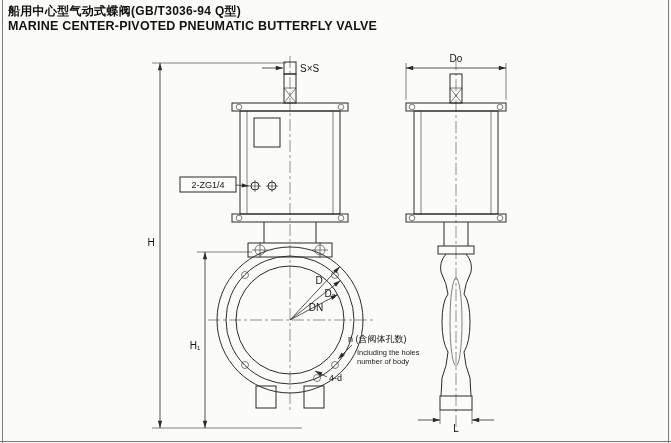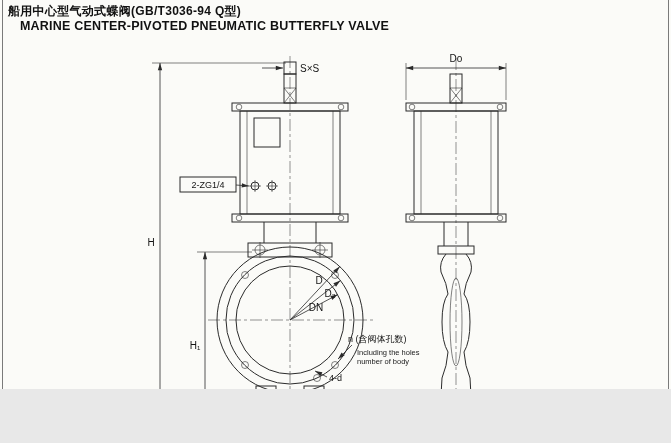--- a/index.html
+++ b/index.html
@@ -1,29 +1,29 @@
 <!DOCTYPE html>
 <html><head>
 <meta charset="utf-8">
 <style>
   html,body{margin:0;padding:0;background:#e8e8e8;}
   .page{
     position:relative;
-    width:671px;height:389px;
+    width:671px;height:443px;
     background:#fbfbf8;
     overflow:hidden;
     font-family:"Liberation Sans", sans-serif;
   }
   .title-cn{
     position:absolute;left:8px;top:3px;
     font-size:12px;font-weight:bold;color:#111;
     letter-spacing:.3px;white-space:nowrap;
   }
   .title-en{
-    position:absolute;left:20px;top:19px;
+    position:absolute;left:8px;top:19px;
     font-size:12.5px;font-weight:bold;color:#111;
     letter-spacing:.2px;white-space:nowrap;
   }
   svg{position:absolute;left:0;top:0;}
   .ln{stroke:#2b2b2b;stroke-width:1;fill:none;}
   .thin{stroke:#2b2b2b;stroke-width:.6;fill:none;}
   .cl{stroke:#4a4a4a;stroke-width:.6;fill:none;stroke-dasharray:12 3 3 3;}
   .dim{stroke:#2b2b2b;stroke-width:.8;fill:none;}
   .lbl{font:10px "Liberation Sans", sans-serif;fill:#141414;}
   .lbl-sm{font:9px "Liberation Sans", sans-serif;fill:#141414;}

